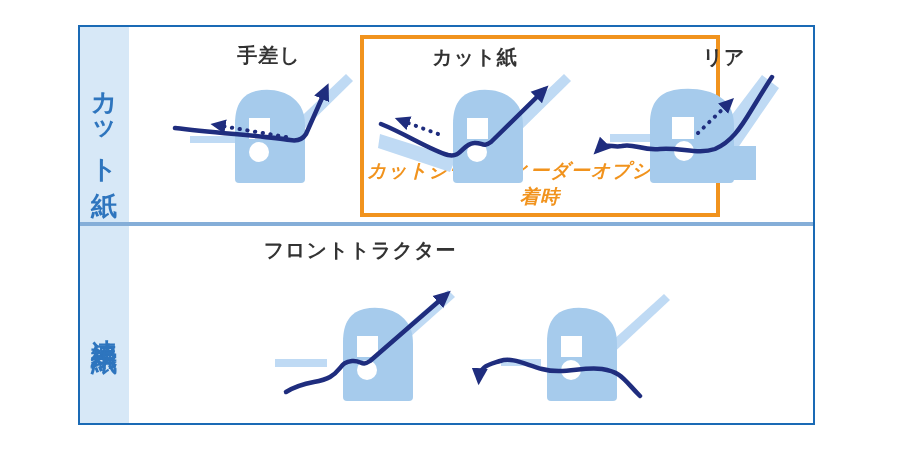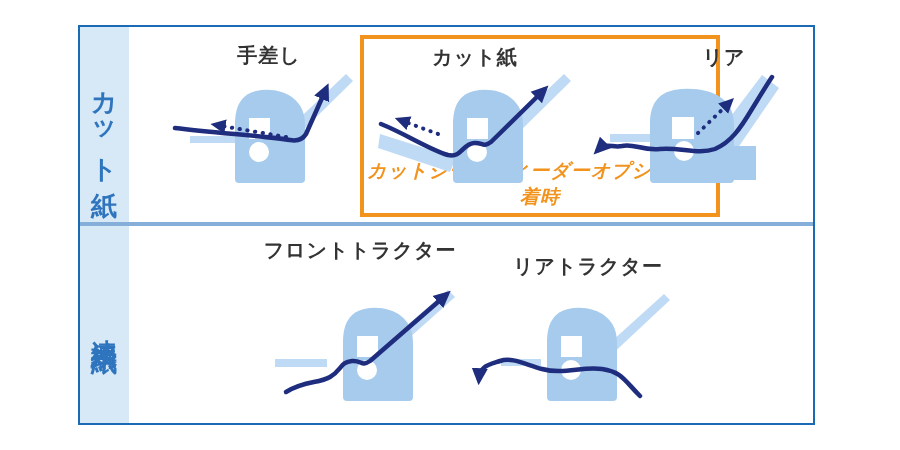--- a/index.html
+++ b/index.html
@@ -54,21 +54,20 @@
   <div class="divider"></div>
 
   <div class="option-box">
     <div class="option-caption">カットシートフィーダーオプション装着時</div>
   </div>
 
   <div class="feed-label" style="left:261px;top:42px">手差し</div>
   <div class="feed-label" style="left:467px;top:44px">カット紙</div>
   <div class="feed-label" style="left:716px;top:44px">リア</div>
   <div class="feed-label" style="left:352px;top:237px">フロントトラクター</div>
-  <div class="feed-label" style="left:580px;top:253px">リアトラクター</div>
 
   <svg class="printer" style="left:160px;top:62px" width="200" height="130" viewBox="0 0 200 130">
     <defs>
       <marker id="mk1" viewBox="0 0 10 10" refX="6" refY="5" markerWidth="4" markerHeight="4" orient="auto">
         <path class="nfill" d="M0,0.5 L9.5,5 L0,9.5 Z"></path>
       </marker>
     </defs>
     <polygon class="ptray" points="127,68 186,12 193,19 134,77"></polygon>
     <rect class="ptray" x="30" y="74" width="46" height="7"></rect>
     <path class="pbody" d="M75,117 V62 C75,42 83,32 96,29 C110,26 124,29 133,36 C142,43 145,52 145,64 V117 Q145,121 141,121 H79 Q75,121 75,117 Z"></path>

